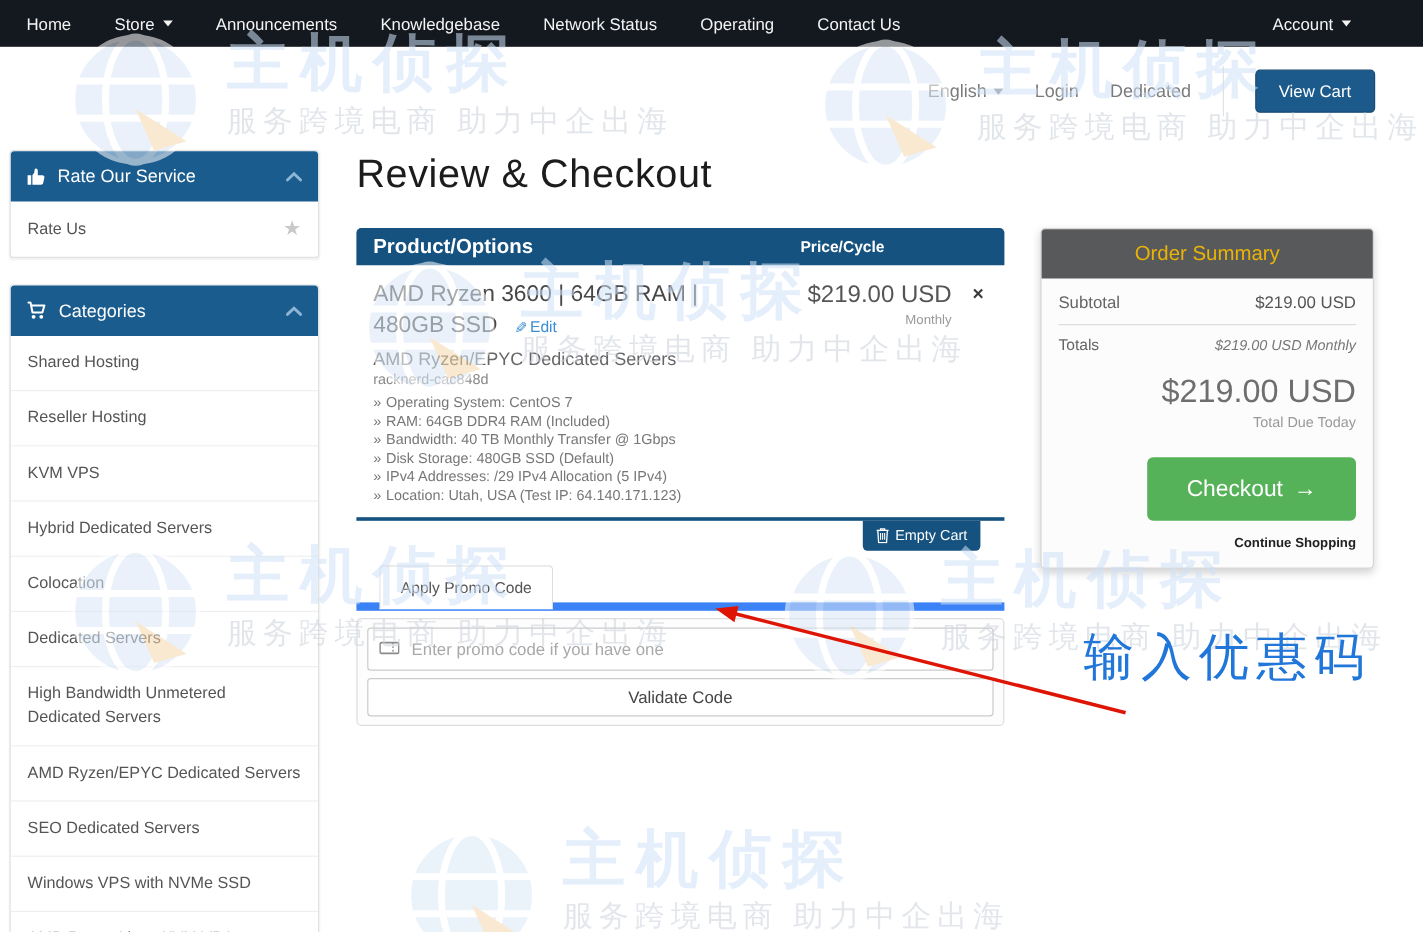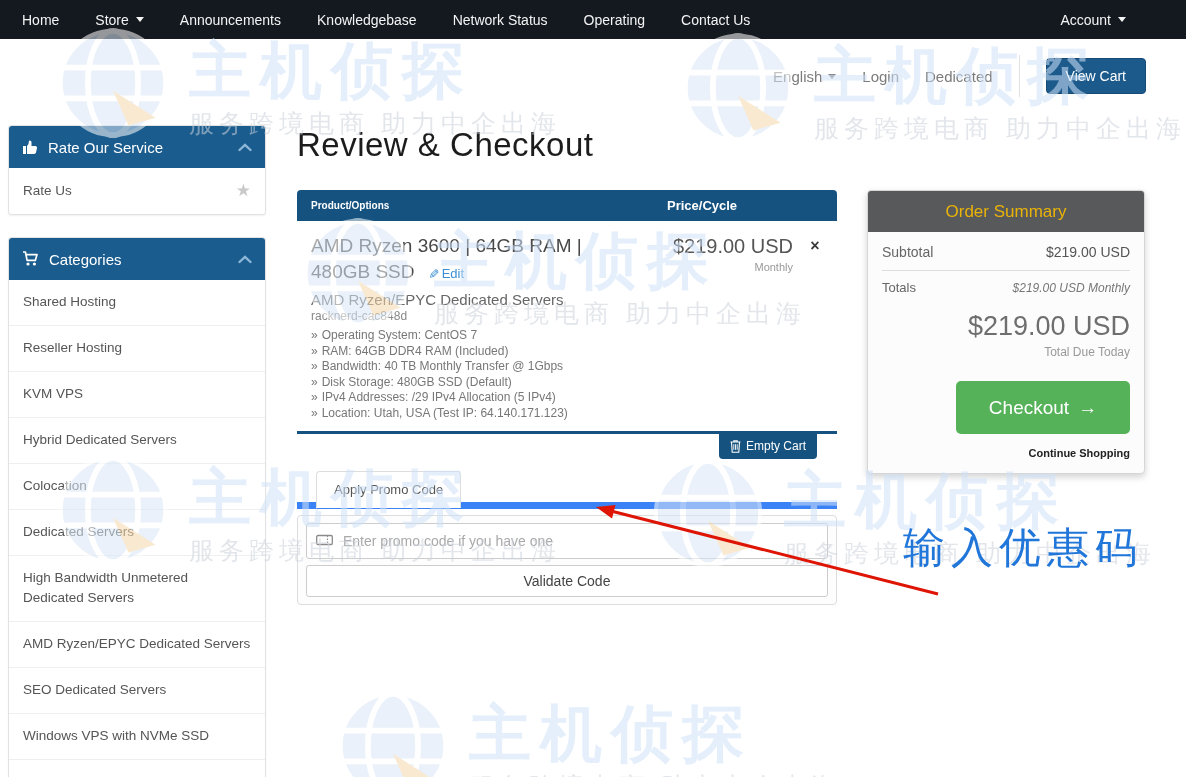--- a/index.html
+++ b/index.html
@@ -39,21 +39,21 @@
   .rate-row { height:46px; }
   .star { margin-left:auto; color:#c9c9c9; font-size:17px; }
 
   
   .page-title { position:absolute; left:297px; top:126px; font-size:33px; font-weight:300;
     color:#1c1c1c; letter-spacing:0.5px; z-index:5; }
 
   .cart-table { position:absolute; left:297px; top:190px; width:540px; z-index:5; }
   .cart-head { background:#15527f; height:31px; display:flex; align-items:center;
     border-radius:4px 4px 0 0; padding:0 14px; }
-  .cart-head .col-product { flex:1; color:#fff; font-size:10px; font-weight:bold; }
+  .cart-head .col-product { flex:1; color:#fff; font-size:17px; font-weight:bold; }
   .cart-head .col-price { width:156px; color:#fff; font-size:13px; font-weight:bold; }
   .cart-body { display:flex; padding:12px 0 10px 14px; border-bottom:3px solid #15527f; }
   .item-info { flex:1; }
   .item-name { font-size:19px; color:#474747; line-height:1.35; }
   .edit-link { color:#3a8fd4; font-size:13px; cursor:pointer; white-space:nowrap; margin-left:8px; }
   .edit-pencil { display:inline-block; transform:rotate(90deg); font-size:13px; margin-right:3px; }
   .item-cat { font-size:15px; color:#666; margin-top:7px; }
   .item-host { font-size:12px; color:#888; margin-top:1px; }
   .specs { margin-top:5px; }
   .spec { font-size:12px; color:#777; line-height:15.5px; }
@@ -104,22 +104,22 @@
   .checkout-btn { display:flex; align-items:center; justify-content:center; gap:9px;
     margin:22px 0 0 auto; width:174px; height:53px; background:#55b259; border:none;
     border-radius:5px; color:#fff; font-size:19px; cursor:pointer;
     font-family:"Liberation Sans", sans-serif; }
   .continue-link { text-align:right; font-size:11px; font-weight:bold; color:#222;
     margin-top:13px; cursor:pointer; }
 
   
   .wm { position:absolute; display:flex; align-items:flex-start; gap:18px; z-index:50;
     pointer-events:none; opacity:0.55; white-space:nowrap; }
-  .wm-text .wm-brand { font-size:62px; font-weight:bold; color:#cfe2f8; letter-spacing:9px;
-    line-height:1.1; margin-top:12px; }
+  .wm-text .wm-brand { font-size:52px; font-weight:bold; color:#cfe2f8; letter-spacing:9px;
+    line-height:1.1; margin-top:0; }
   .wm-text .wm-tag { font-size:25px; color:#ccd3dc; letter-spacing:5px; margin-top:2px; }
 
   
   .annotation { position:absolute; left:903px; top:520px; font-family:"Liberation Serif", serif;
     font-size:42px; color:#2176d9; letter-spacing:6px; z-index:60; pointer-events:none; }
   .arrow-svg { position:absolute; left:0; top:0; z-index:60; pointer-events:none; }
 </style>
 </head>
 <body>
 

